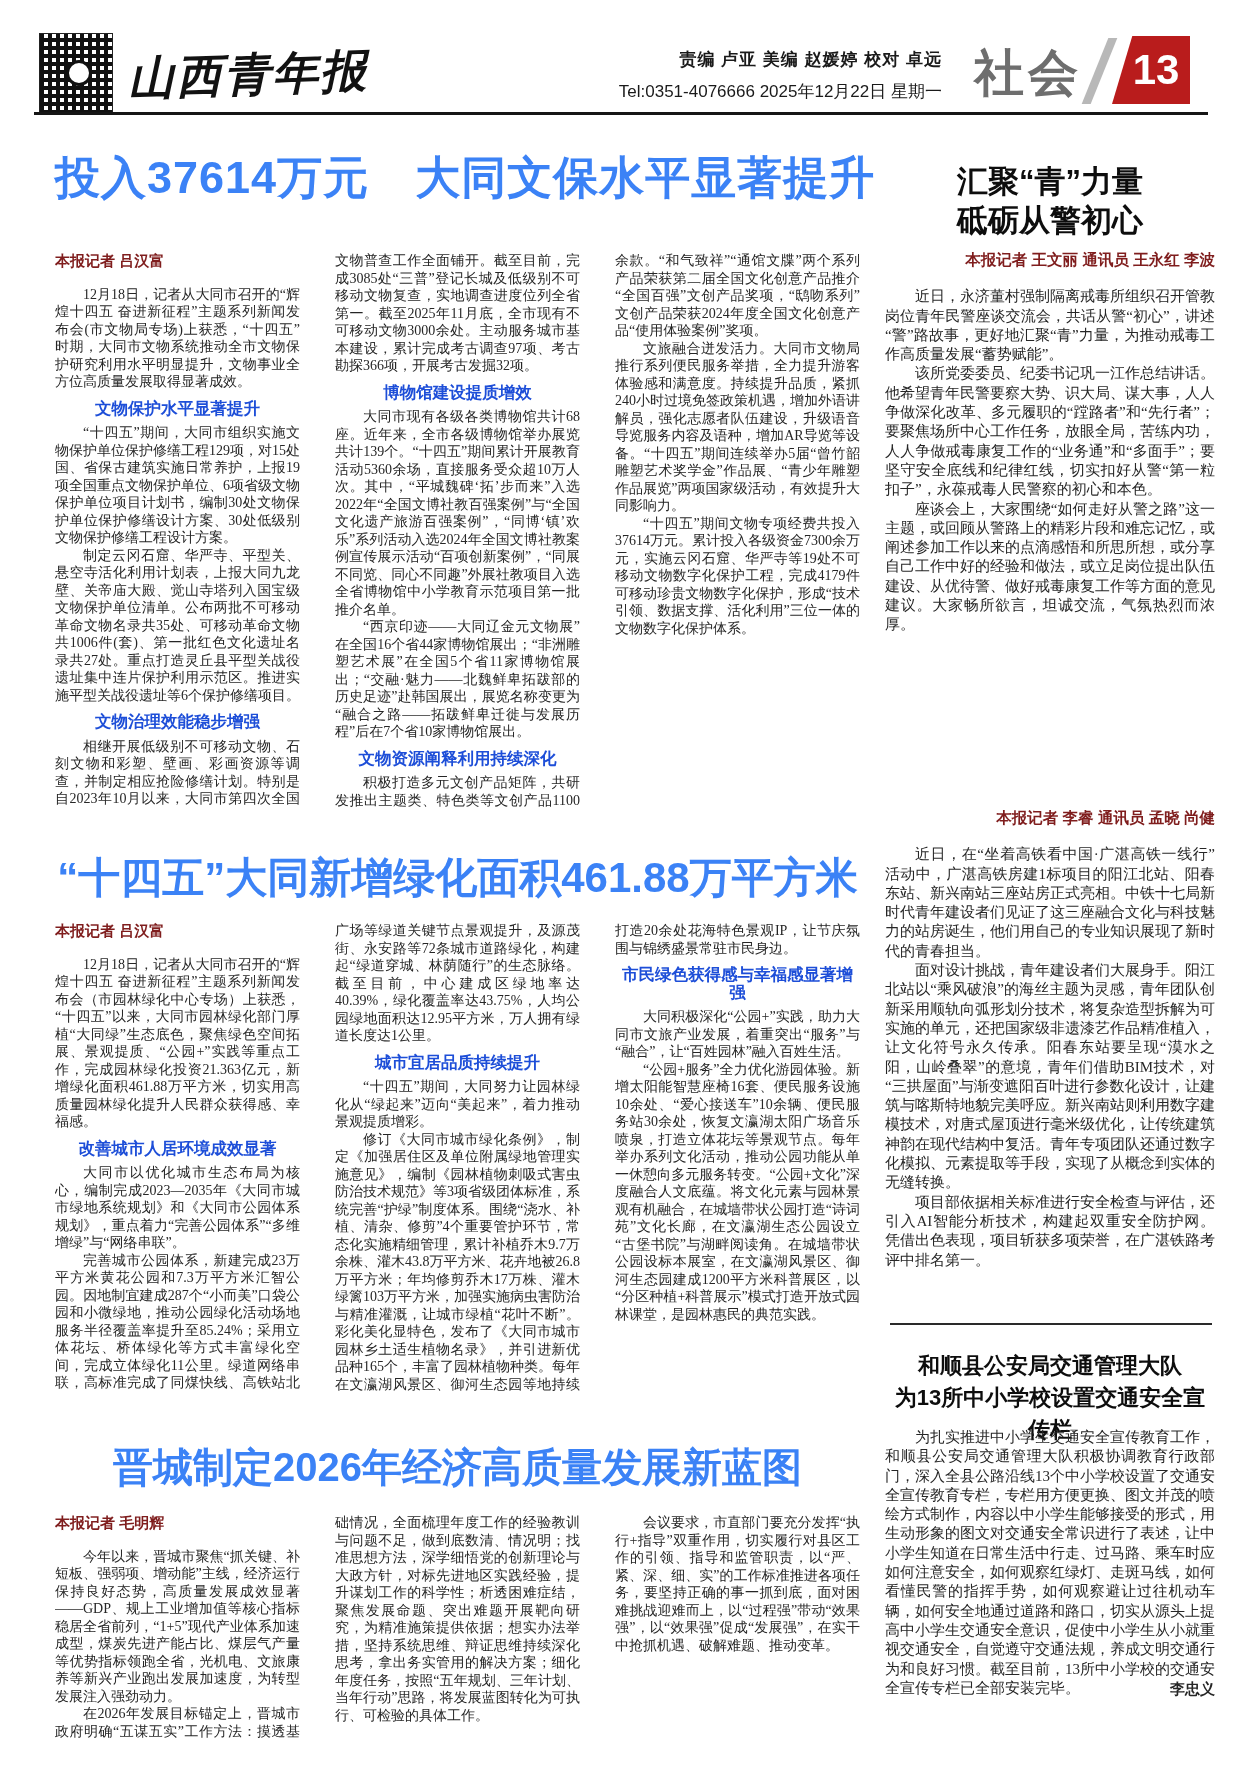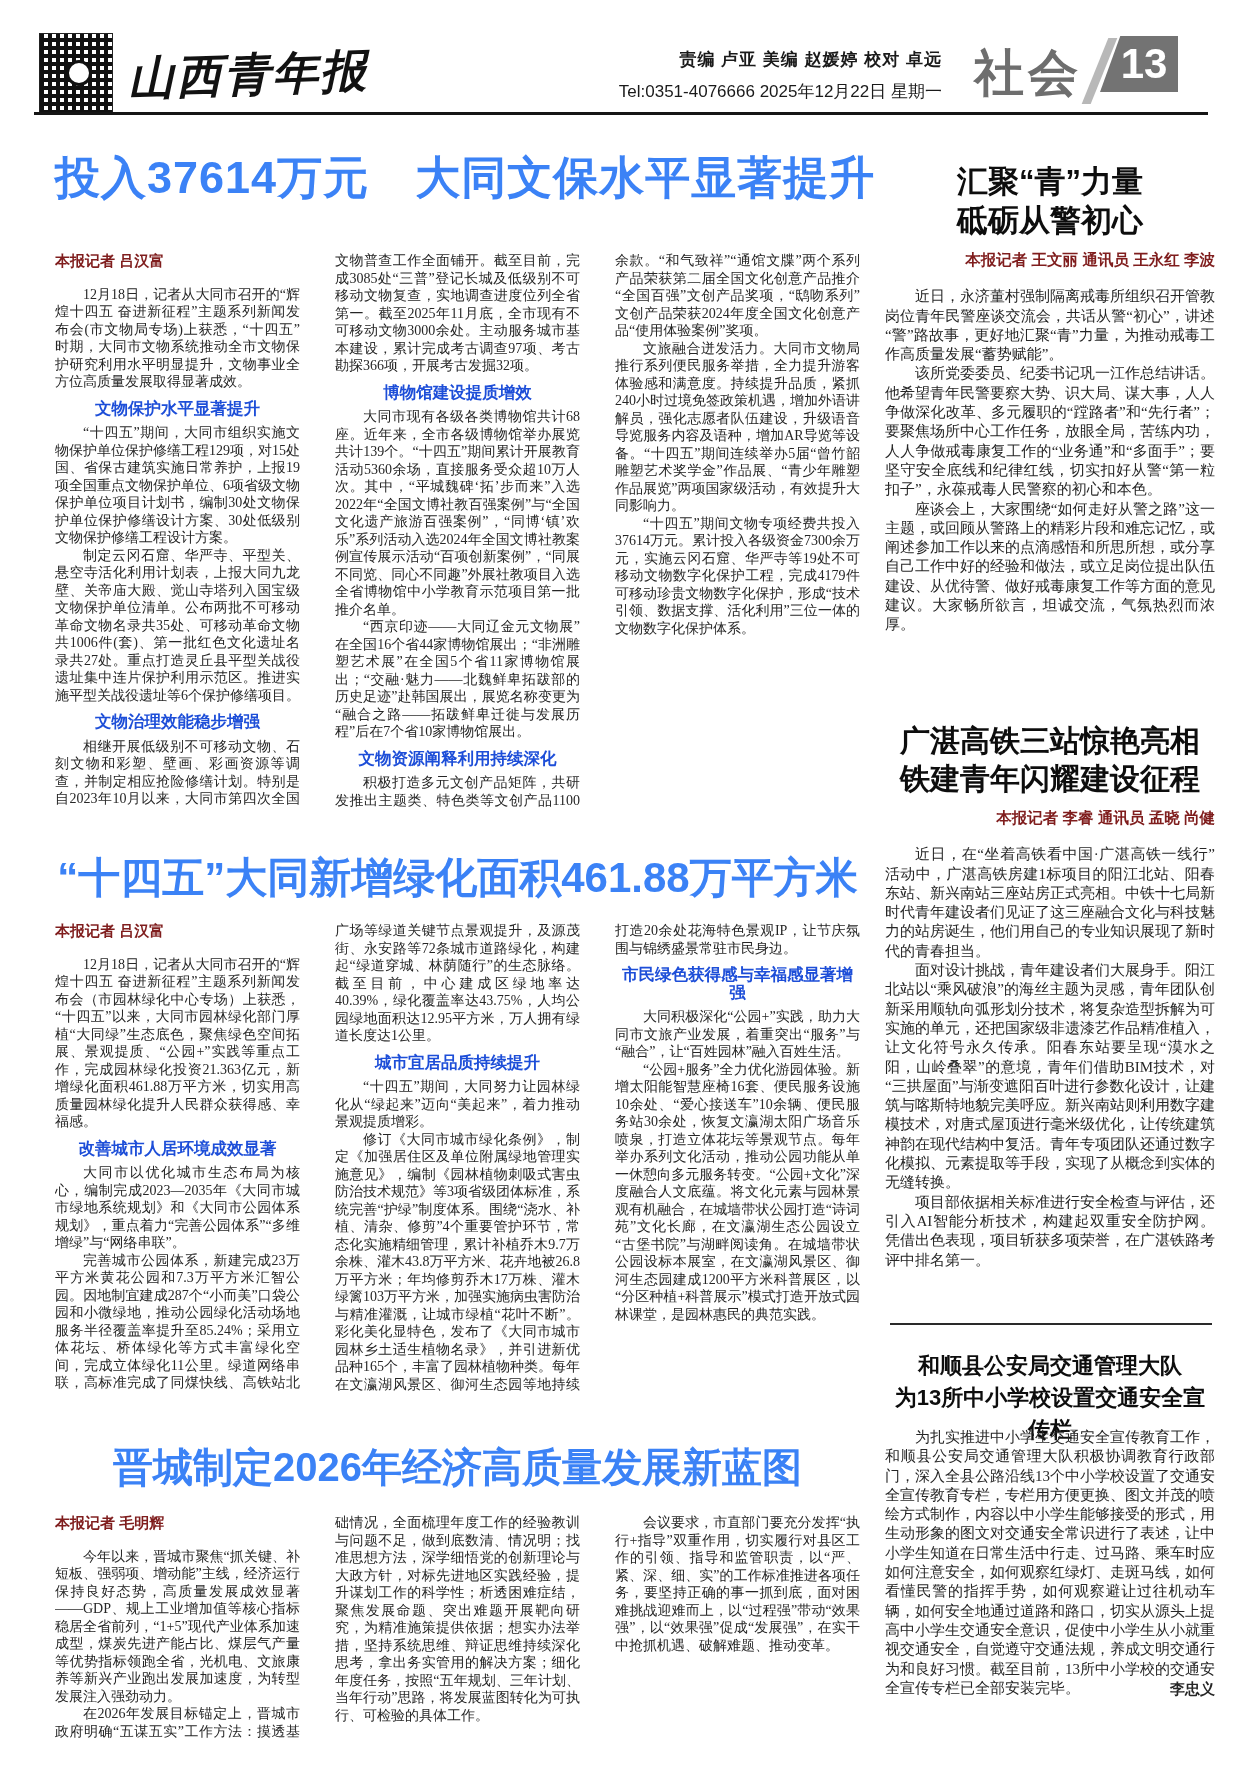--- a/index.html
+++ b/index.html
@@ -23,22 +23,22 @@
     white-space:nowrap;}
   .hdr-right{position:absolute;right:300px;top:48px;text-align:right;
     font-family:"Liberation Sans","DejaVu Sans",sans-serif;color:#1a1a1a;}
   .hdr-editors{font-size:17px;font-weight:700;letter-spacing:1px;}
   .hdr-tel{font-size:17px;margin-top:9px;font-weight:400;}
   .section-name{position:absolute;right:160px;top:40px;
     font-family:"Liberation Sans","DejaVu Sans",sans-serif;
     font-size:50px;font-weight:700;color:#6e6e6e;letter-spacing:4px;}
   .hdr-slash{position:absolute;right:138px;top:38px;width:9px;height:66px;
     background:#b8b8b8;transform:skewX(-22deg);}
-  .page-num-box{position:absolute;right:64px;top:36px;width:78px;height:56px;
-    background:#737373;clip-path:polygon(26% 0,100% 0,100% 100%,0 100%);
+  .page-num-box{position:absolute;right:52px;top:36px;width:78px;height:68px;
+    background:#b91c1c;clip-path:polygon(26% 0,100% 0,100% 100%,0 100%);
     display:flex;align-items:center;justify-content:center;}
   .page-num-box span{font-family:"Liberation Sans","DejaVu Sans",sans-serif;
     font-size:42px;font-weight:700;color:#fff;padding-left:10px;}
   .hdr-rule{position:absolute;left:34px;right:34px;top:112px;height:3px;background:#151515;}
 
   
   .headline{position:absolute;left:55px;width:805px;text-align:center;
     font-family:"Liberation Sans","DejaVu Sans",sans-serif;
     font-weight:900;color:#3b82f6;white-space:nowrap;}
   .headline.h-main{top:148px;font-size:45px;letter-spacing:1px;}
@@ -141,24 +141,20 @@
     <div>汇聚“青”力量</div>
     <div>砥砺从警初心</div>
   </div>
   <div class="sb-body" id="sb1-body">
       <p class="blk blk-byline">本报记者 王文丽 通讯员 王永红 李波</p>
       <p class="blk blk-para">近日，永济董村强制隔离戒毒所组织召开管教岗位青年民警座谈交流会，共话从警“初心”，讲述“警”路故事，更好地汇聚“青”力量，为推动戒毒工作高质量发展“蓄势赋能”。</p>
       <p class="blk blk-para">该所党委委员、纪委书记巩一江作总结讲话。他希望青年民警要察大势、识大局、谋大事，人人争做深化改革、多元履职的“蹚路者”和“先行者”；要聚焦场所中心工作任务，放眼全局，苦练内功，人人争做戒毒康复工作的“业务通”和“多面手”；要坚守安全底线和纪律红线，切实扣好从警“第一粒扣子”，永葆戒毒人民警察的初心和本色。</p>
       <p class="blk blk-para">座谈会上，大家围绕“如何走好从警之路”这一主题，或回顾从警路上的精彩片段和难忘记忆，或阐述参加工作以来的点滴感悟和所思所想，或分享自己工作中好的经验和做法，或立足岗位提出队伍建设、从优待警、做好戒毒康复工作等方面的意见建议。大家畅所欲言，坦诚交流，气氛热烈而浓厚。</p>
     </div>
 
-  <div class="sb-title" id="sb2-title">
-    <div>广湛高铁三站惊艳亮相</div>
-    <div>铁建青年闪耀建设征程</div>
-  </div>
   <div class="sb-body" id="sb2-body">
       <p class="blk blk-byline">本报记者 李睿 通讯员 孟晓 尚健</p>
       <p class="blk blk-para">近日，在“坐着高铁看中国·广湛高铁一线行”活动中，广湛高铁房建1标项目的阳江北站、阳春东站、新兴南站三座站房正式亮相。中铁十七局新时代青年建设者们见证了这三座融合文化与科技魅力的站房诞生，他们用自己的专业知识展现了新时代的青春担当。</p>
       <p class="blk blk-para">面对设计挑战，青年建设者们大展身手。阳江北站以“乘风破浪”的海丝主题为灵感，青年团队创新采用顺轨向弧形划分技术，将复杂造型拆解为可实施的单元，还把国家级非遗漆艺作品精准植入，让文化符号永久传承。阳春东站要呈现“漠水之阳，山岭叠翠”的意境，青年们借助BIM技术，对“三拱屋面”与渐变遮阳百叶进行参数化设计，让建筑与喀斯特地貌完美呼应。新兴南站则利用数字建模技术，对唐式屋顶进行毫米级优化，让传统建筑神韵在现代结构中复活。青年专项团队还通过数字化模拟、元素提取等手段，实现了从概念到实体的无缝转换。</p>
       <p class="blk blk-para">项目部依据相关标准进行安全检查与评估，还引入AI智能分析技术，构建起双重安全防护网。凭借出色表现，项目斩获多项荣誉，在广湛铁路考评中排名第一。</p>
     </div>
 
   <div class="sb-divider"></div>
 
   <div class="sb-title" id="sb3-title">

